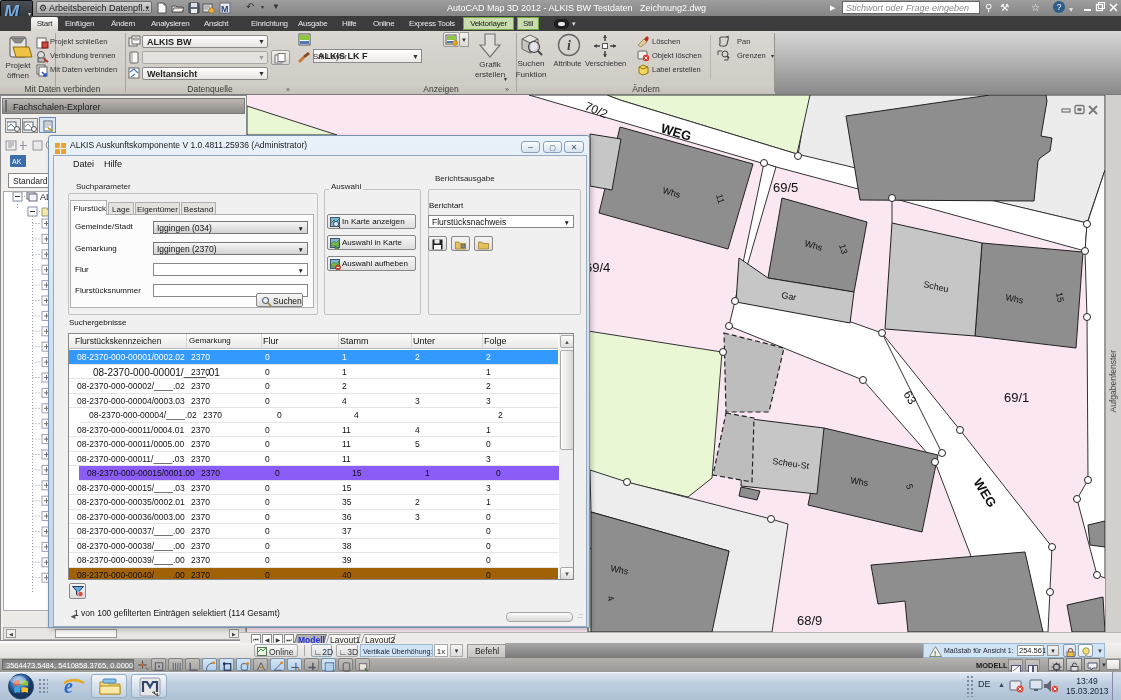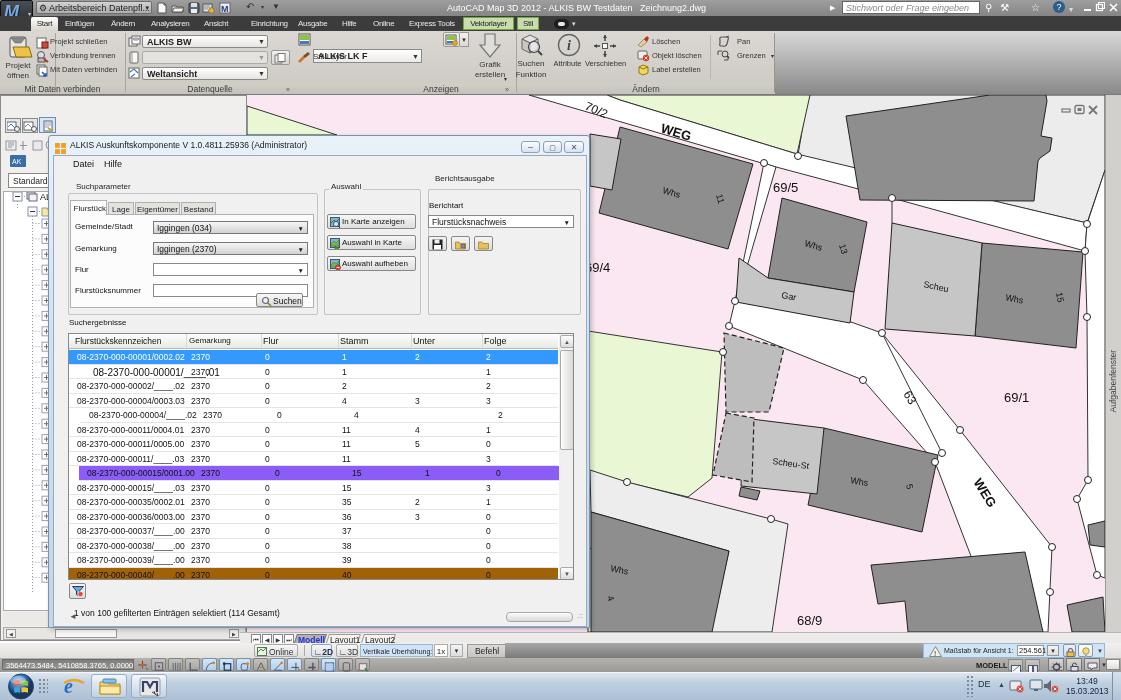--- a/index.html
+++ b/index.html
@@ -221,20 +221,24 @@
         <circle cx="9" cy="5" r="3" fill="none" stroke="#444"></circle>
         <path d="M11 7 L13 9" stroke="#444" stroke-width="1.4"></path>
       </svg>
   <div class="ab" style="left:737px;top:20px;font-size:7.5px;color:#333">Grenzen</div>
   <div class="ab" style="left:771px;top:21px;font-size:6px;color:#333">▾</div>
   <div class="ab" style="left:710px;top:4px;width:1px;height:44px;background:#b8b4ae"></div>
 </div>
 <div class="ab" style="left:0;top:95px;width:1121px;height:537px;background:#b8b8b8"></div>
 
 <div class="ab" style="left:0;top:95px;width:247px;height:546px;background:#f0efed;border:1px solid #8a8a8a">
+  <div class="ab" style="left:1px;top:2px;width:243px;height:16px;background:linear-gradient(#bab7b3,#8f8c88);border:1px solid #7a7a7a">
+    <span class="ab" style="left:10px;top:3px;font-size:9px;color:#1a1a1a">Fachschalen-Explorer</span>
+    <span class="ab" style="left:2px;top:1px;width:3px;height:12px;border-left:2px solid #6a6a6a"></span>
+  </div>
   <div class="ab" style="left:4px;top:22px;width:60px;height:17px">
     <span class="ab" style="left:0;top:0;width:16px;height:15px;border:1px solid #888;background:#e8e6e2"></span>
     <span class="ab" style="left:17px;top:0;width:16px;height:15px;border:1px solid #888;background:#e8e6e2"></span>
     <span class="ab" style="left:34px;top:-1px;width:17px;height:16px;border:1px solid #6a8ab8;background:#d8e6f8"></span>
   </div>
   <svg class="ab" style="left:6px;top:24px" width="52" height="13" viewBox="0 0 52 13">
         <rect x="0" y="2" width="9" height="8" fill="#fff" stroke="#567"></rect>
         <path d="M1 7 L4 4 L8 8" stroke="#4878b8" fill="none"></path>
         <circle cx="10" cy="9" r="2.5" fill="#f4f4f4" stroke="#555"></circle>
         <rect x="17" y="2" width="9" height="8" fill="#fff" stroke="#567"></rect>
@@ -728,21 +732,21 @@
 <div class="ab" style="left:0;top:643px;width:1121px;height:15px;background:linear-gradient(#f2f1ef,#e2e0dd)">
   <div class="ab" style="left:254px;top:1px;width:44px;height:13px;background:linear-gradient(#f8f8f8,#ddd);border:1px solid #aaa;border-radius:2px">
         <svg class="ab" style="left:2px;top:2px" width="10" height="9" viewBox="0 0 10 9">
           <rect x="0.5" y="0.5" width="9" height="8" fill="#e8f4e0" stroke="#575"></rect>
           <path d="M1 5 L4 2 L6 4 L9 1" stroke="#3a8a3a" fill="none"></path>
         </svg>
         <span class="ab" style="left:14px;top:2px;font-size:8.5px;color:#333">Online</span>
       </div>
   <div class="ab" style="left:304px;top:2px;width:1px;height:11px;background:#aaa"></div>
   <div class="ab" style="left:311px;top:1px;width:21px;height:13px;background:linear-gradient(#f8f8f8,#ddd);border:1px solid #8ab;border-radius:2px">
-        <span class="ab" style="left:2px;top:2px;font-size:8.5px;color:#235;font-weight:bold">∟2D</span>
+        <span class="ab" style="left:2px;top:2px;font-size:8.5px;color:#235;font-weight:normal">∟2D</span>
       </div>
   <div class="ab" style="left:336px;top:1px;width:22px;height:13px;background:linear-gradient(#f8f8f8,#ddd);border:1px solid #aaa;border-radius:2px">
         <span class="ab" style="left:2px;top:2px;font-size:8.5px;color:#333">∟3D</span>
       </div>
   <div class="ab" style="left:360px;top:1px;width:73px;height:13px;background:#cfe4f6;border:1px solid #9ab8d0">
         <span class="ab" style="left:2px;top:3px;font-size:7px;color:#223;white-space:nowrap">Vertikale Überhöhung:</span>
       </div>
   <div class="ab" style="left:434px;top:1px;width:14px;height:13px;background:#fff;border:1px solid #aaa;font-size:8px;color:#222;text-align:center;line-height:13px">1x</div>
   <div class="ab" style="left:450px;top:1px;width:13px;height:13px;background:linear-gradient(#f4f4f4,#ddd);border:1px solid #aaa;font-size:6px;color:#333;text-align:center;line-height:12px">▼</div>
   <div class="ab" style="left:467px;top:1px;width:40px;height:14px;background:linear-gradient(#dcdad7,#c6c4c1);border:1px solid #999;font-size:8.5px;color:#222;text-align:center;line-height:13px">Befehl</div>

